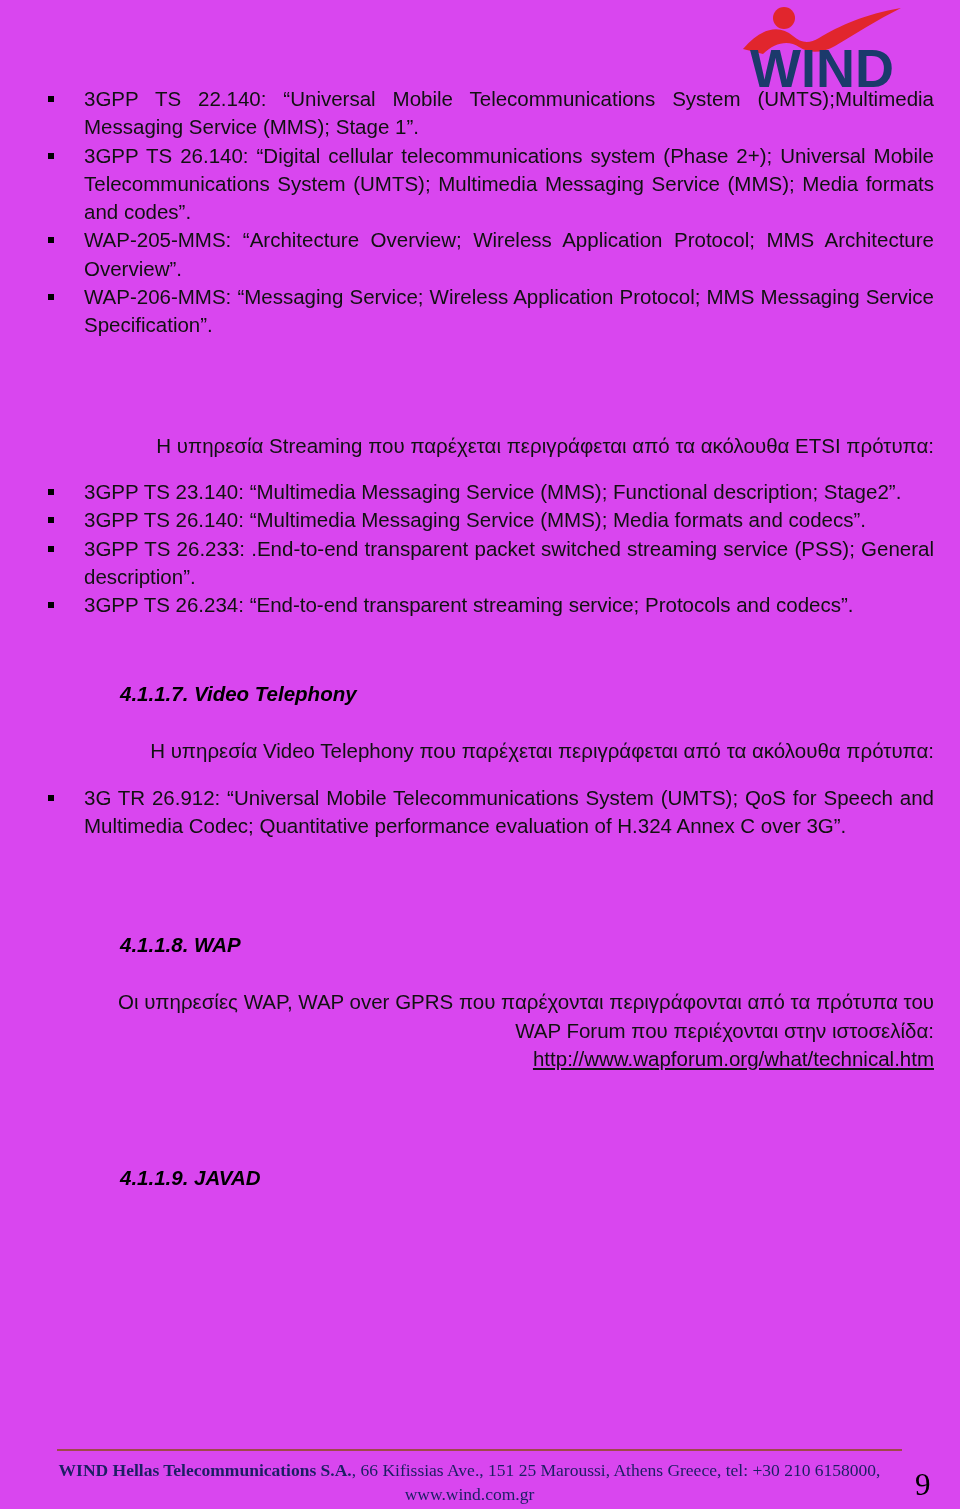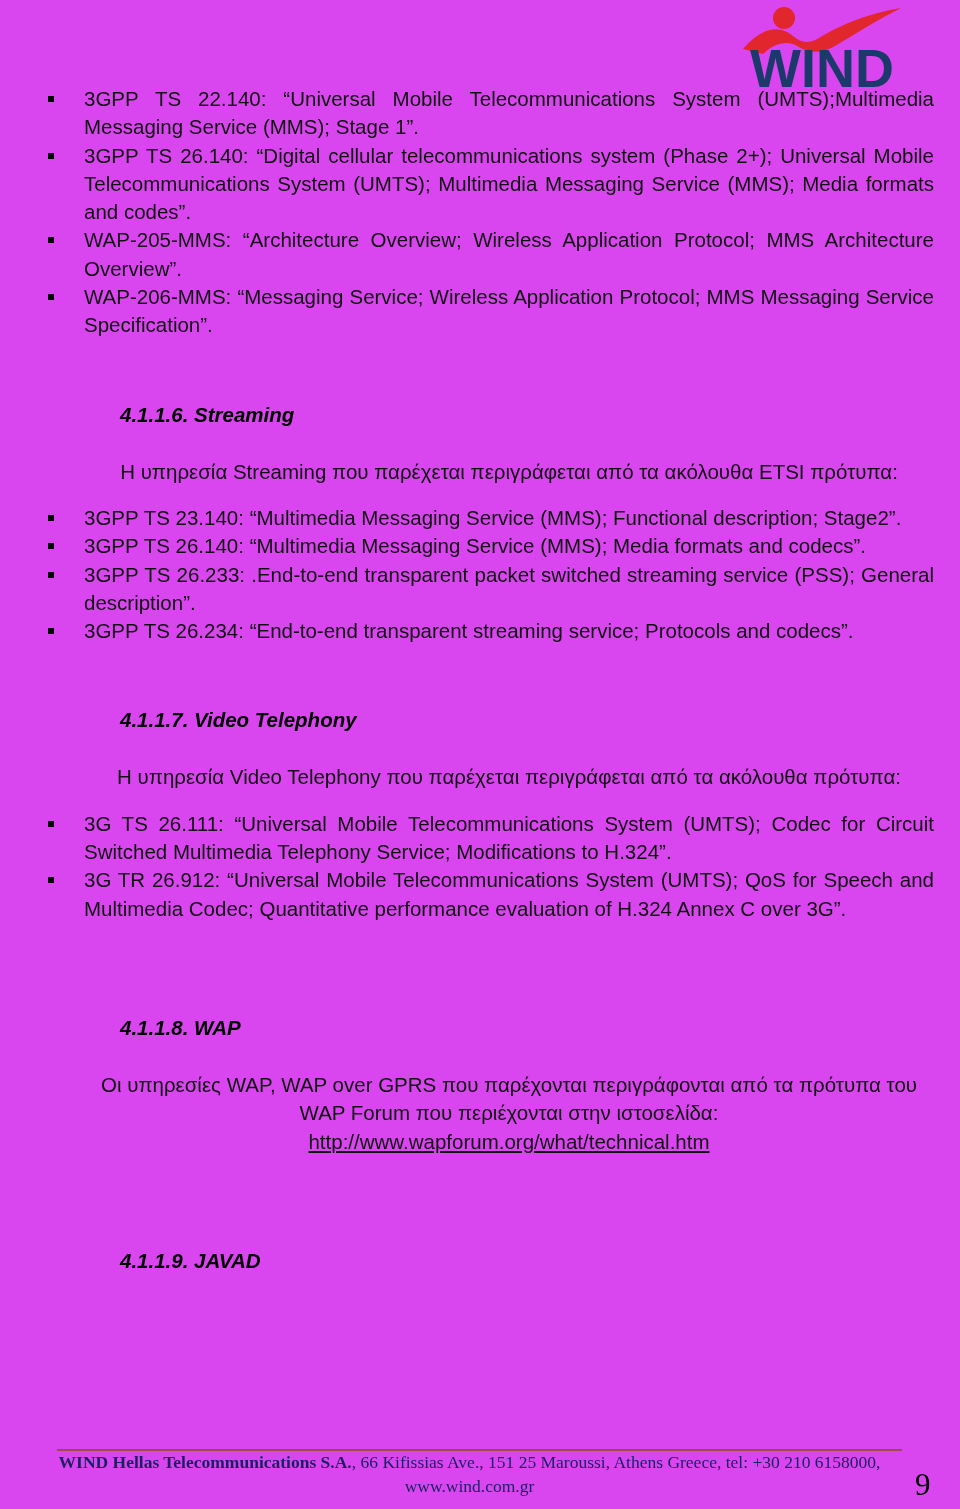--- a/index.html
+++ b/index.html
@@ -71,21 +71,21 @@
     color: #000000;
     margin-left: 74px;
   }
 
   
   .para {
     font-size: 20.5px;
     line-height: 28.3px;
     color: #111111;
     margin-left: 38px;
-    text-align: center;
+    text-align: right;
   }
   .para a,
   .link {
     color: #111111;
     text-decoration: underline;
   }
   .spacer-md { height: 30px; }
   .spacer-sm { height: 18px; }
   .spacer-xl { height: 62px; }
 
@@ -100,21 +100,21 @@
     position: absolute;
     left: 57px;
     top: 0px;
     width: 845px;
     height: 2px;
     background: #9e4a4a;
   }
   .footer-text {
     position: absolute;
     left: 57px;
-    top: 1px;
+    top: 9px;
     width: 825px;
     text-align: center;
     color: #1b1f63;
     font-family: "Liberation Serif", serif;
     font-size: 17.5px;
     line-height: 24px;
   }
   .footer-text .strong {
     font-weight: bold;
   }
@@ -148,39 +148,37 @@
 
     <ul class="bullets">
       <li>3GPP TS 22.140: “Universal Mobile Telecommunications System (UMTS);Multimedia Messaging Service (MMS); Stage 1”.</li>
       <li>3GPP TS 26.140: “Digital cellular telecommunications system (Phase 2+); Universal Mobile Telecommunications System (UMTS); Multimedia Messaging Service (MMS); Media formats and codes”.</li>
       <li>WAP-205-MMS: “Architecture Overview; Wireless Application Protocol; MMS Architecture Overview”.</li>
       <li>WAP-206-MMS: “Messaging Service; Wireless Application Protocol; MMS Messaging Service Specification”.</li>
     </ul>
 
     <div class="spacer-xl"></div>
 
-    <div class="heading">4.1.1.6. Streaming</div>
     <div class="spacer-md"></div>
     <div class="para">Η υπηρεσία Streaming που παρέχεται περιγράφεται από τα ακόλουθα ETSI πρότυπα:</div>
     <div class="spacer-sm"></div>
     <ul class="bullets">
       <li>3GPP TS 23.140: “Multimedia Messaging Service (MMS); Functional description; Stage2”.</li>
       <li>3GPP TS 26.140: “Multimedia Messaging Service (MMS); Media formats and codecs”.</li>
       <li>3GPP TS 26.233: .End-to-end transparent packet switched streaming service (PSS); General description”.</li>
       <li>3GPP TS 26.234: “End-to-end transparent streaming service; Protocols and codecs”.</li>
     </ul>
 
     <div class="spacer-xl"></div>
 
     <div class="heading">4.1.1.7. Video Telephony</div>
     <div class="spacer-md"></div>
     <div class="para">Η υπηρεσία Video Telephony που παρέχεται περιγράφεται από τα ακόλουθα πρότυπα:</div>
     <div class="spacer-sm"></div>
     <ul class="bullets">
-      <li>3G TS 26.111: “Universal Mobile Telecommunications System (UMTS); Codec for Circuit Switched Multimedia Telephony Service; Modifications to H.324”.</li>
       <li>3G TR 26.912: “Universal Mobile Telecommunications System (UMTS); QoS for Speech and Multimedia Codec; Quantitative performance evaluation of H.324 Annex C over 3G”.</li>
     </ul>
 
     <div class="spacer-xl"></div>
     <div class="spacer-md"></div>
 
     <div class="heading">4.1.1.8. WAP</div>
     <div class="spacer-md"></div>
     <div class="para">
       <span>Οι υπηρεσίες WAP, WAP over GPRS που παρέχονται περιγράφονται από τα πρότυπα</span>

